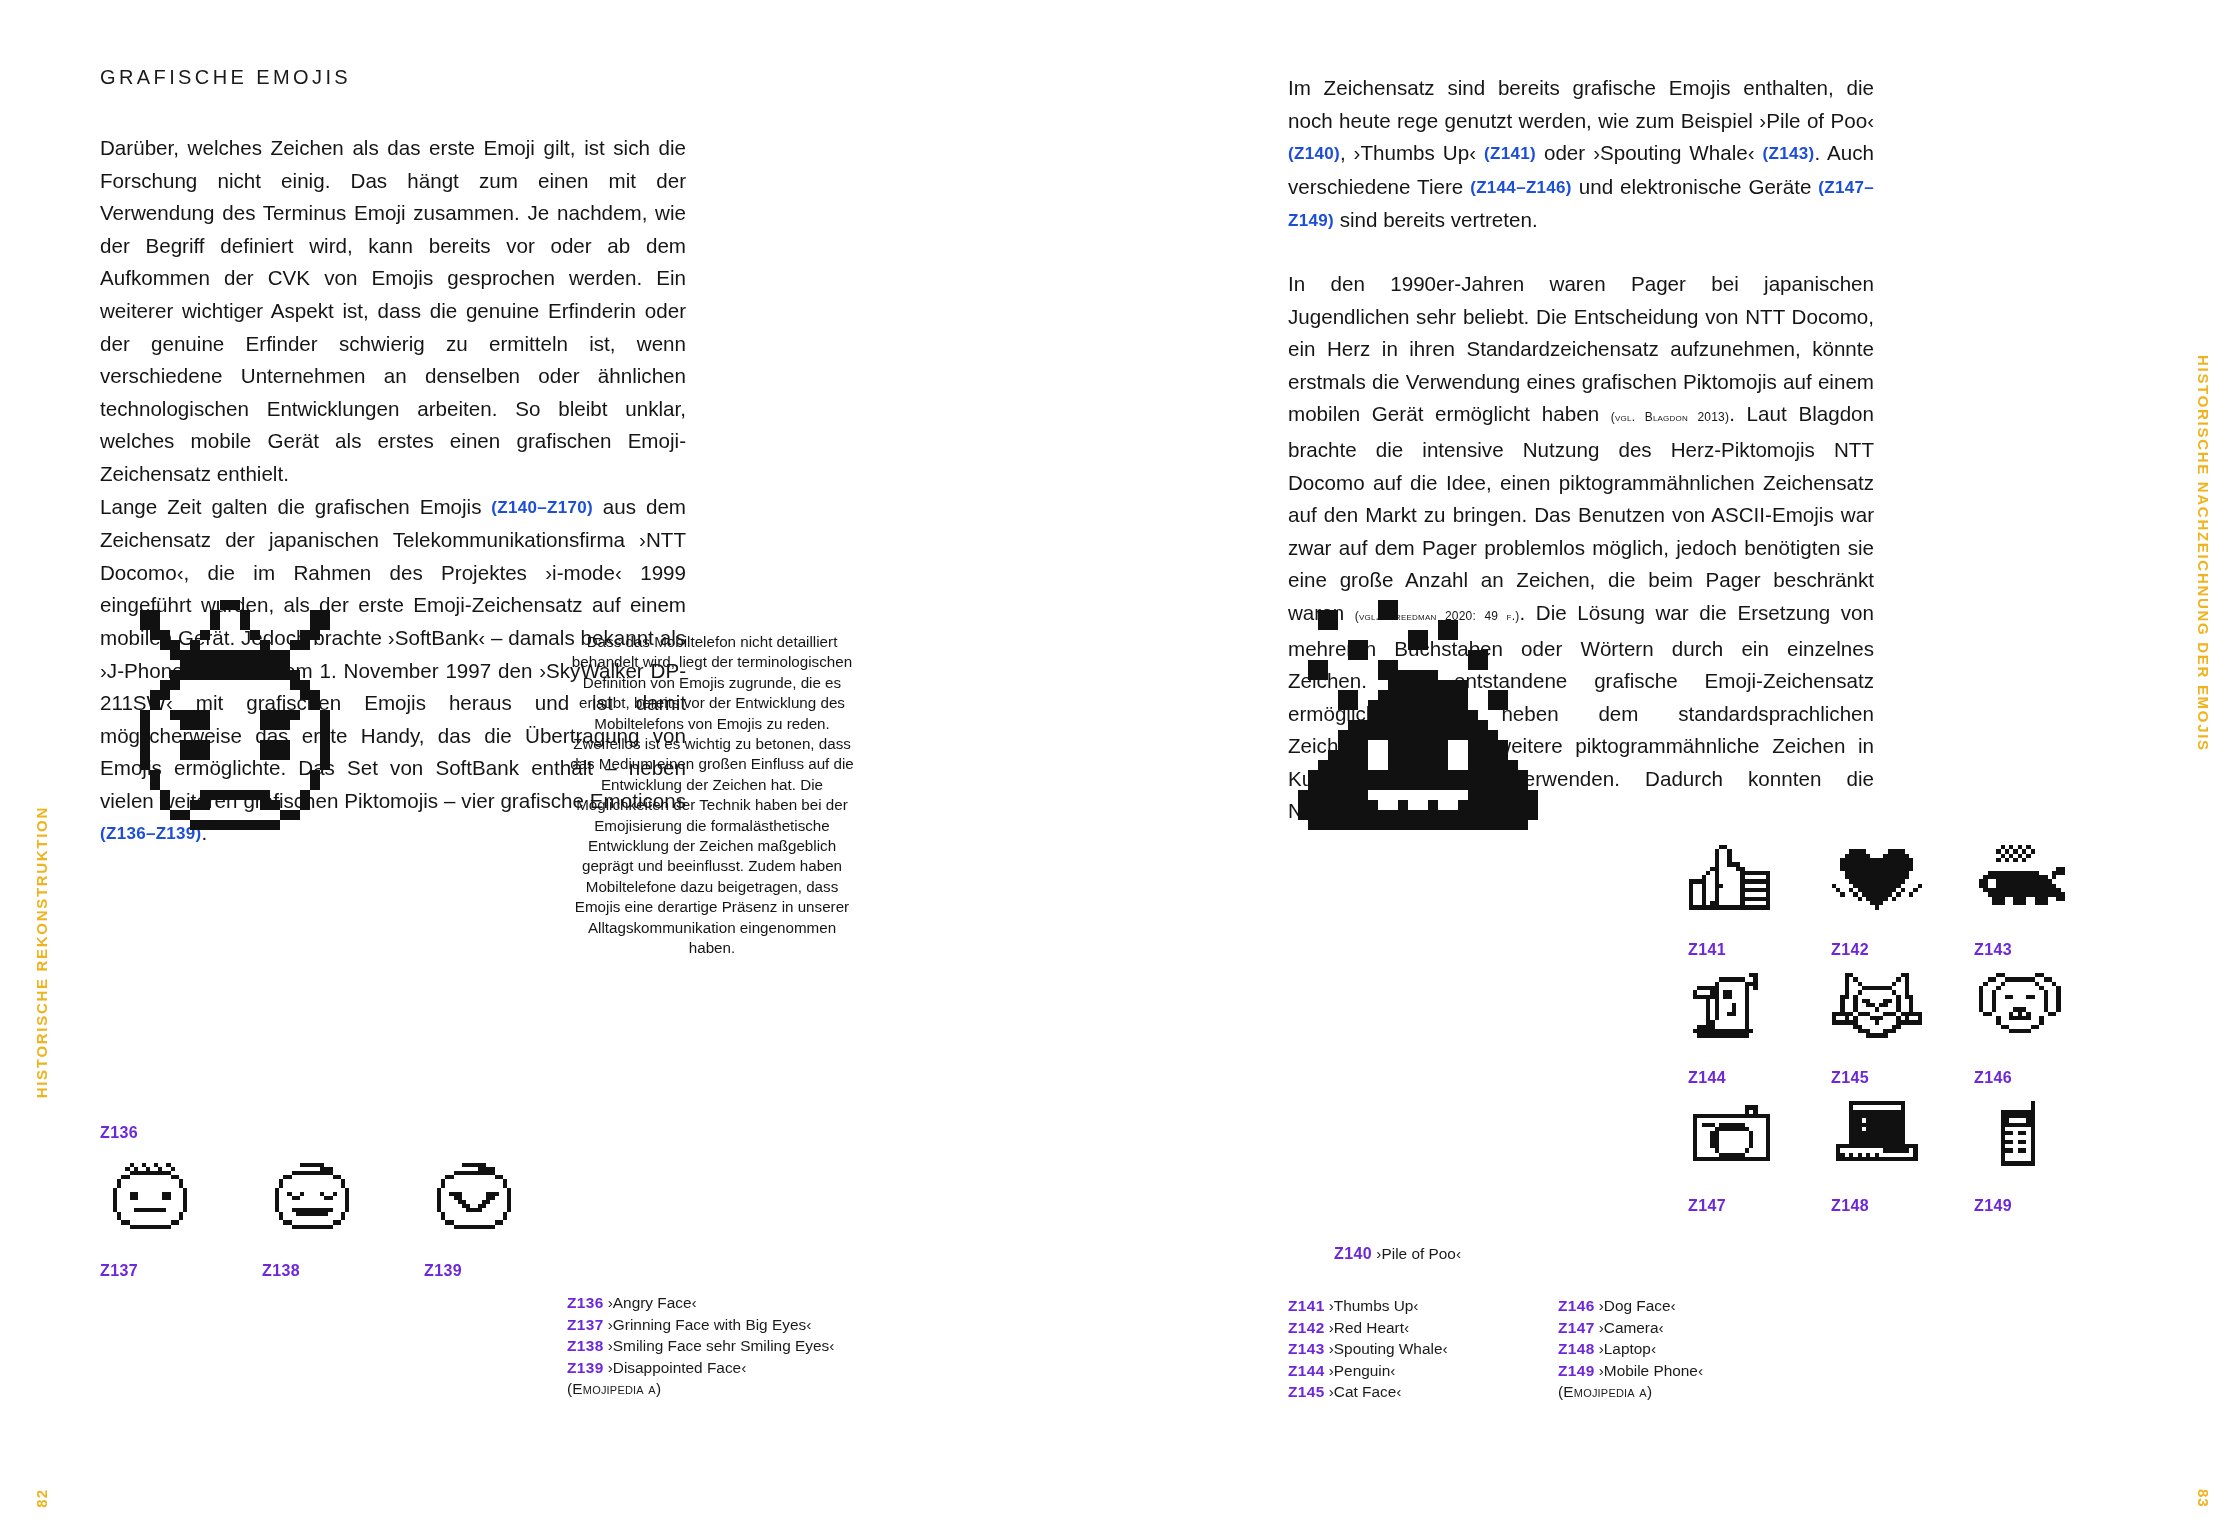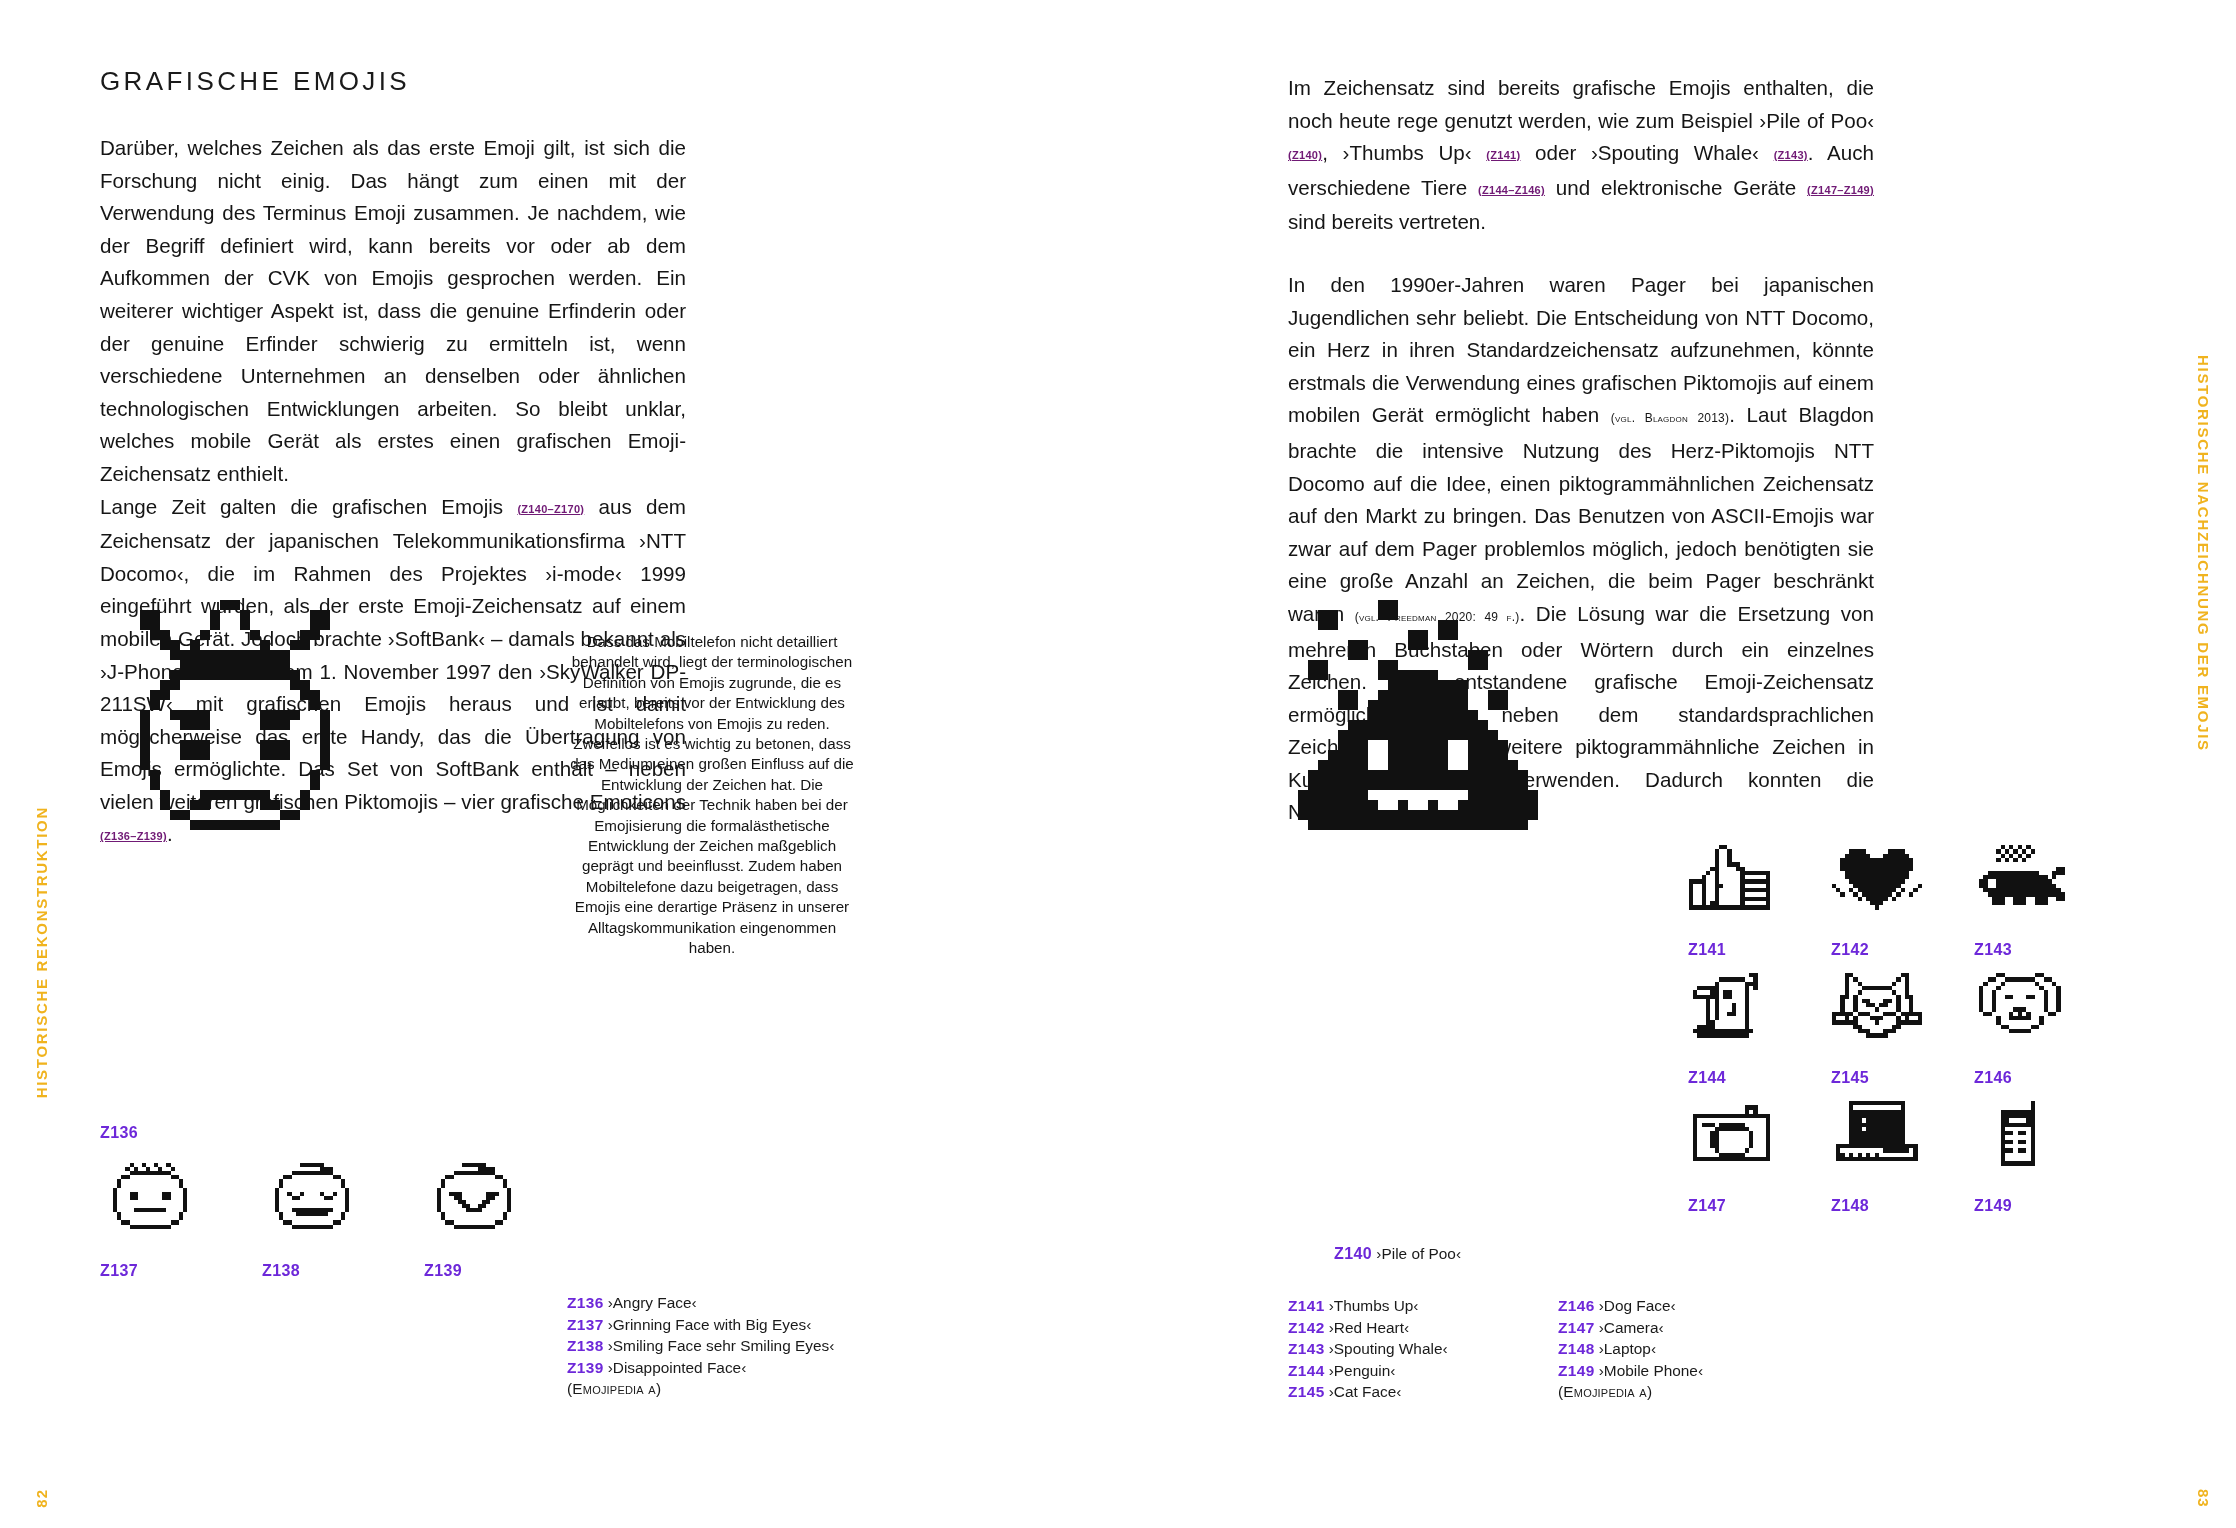--- a/index.html
+++ b/index.html
@@ -31,47 +31,46 @@
     color:#f0b31e;
     font-weight:bold;
     font-size:15px;
     writing-mode:vertical-rl;
     letter-spacing:1px;
   }
   .folio.left{left:33px;bottom:20px;transform:rotate(180deg);}
   .folio.right{right:24px;bottom:20px;}
 
   h1.section-title{
-    font-size:26px;
+    font-size:20px;
     font-weight:400;
     letter-spacing:3.4px;
     margin:0;
     position:absolute;
     top:66px;left:100px;
     color:#1a1a1a;
   }
 
   p.body{
     font-size:20.6px;
     line-height:32.6px;
     margin:0 0 0 0;
     text-align:justify;
     text-justify:inter-word;
     hyphens:manual;
     color:#151515;
   }
   p.body + p.body{margin-top:30px;}
 
   .ref{
-    color:#701a75;
+    color:#1d4ed8;
     font-weight:bold;
-    font-size:11px;
+    font-size:17px;
     letter-spacing:.3px;
     vertical-align:1px;
-    text-decoration:underline;
   }
   .sc{
     font-variant:small-caps;
     font-size:12px;
     letter-spacing:.2px;
   }
 
   
   #left-text{position:absolute;left:100px;top:132px;width:586px;}
   #right-text{position:absolute;left:1288px;top:72px;width:586px;}

